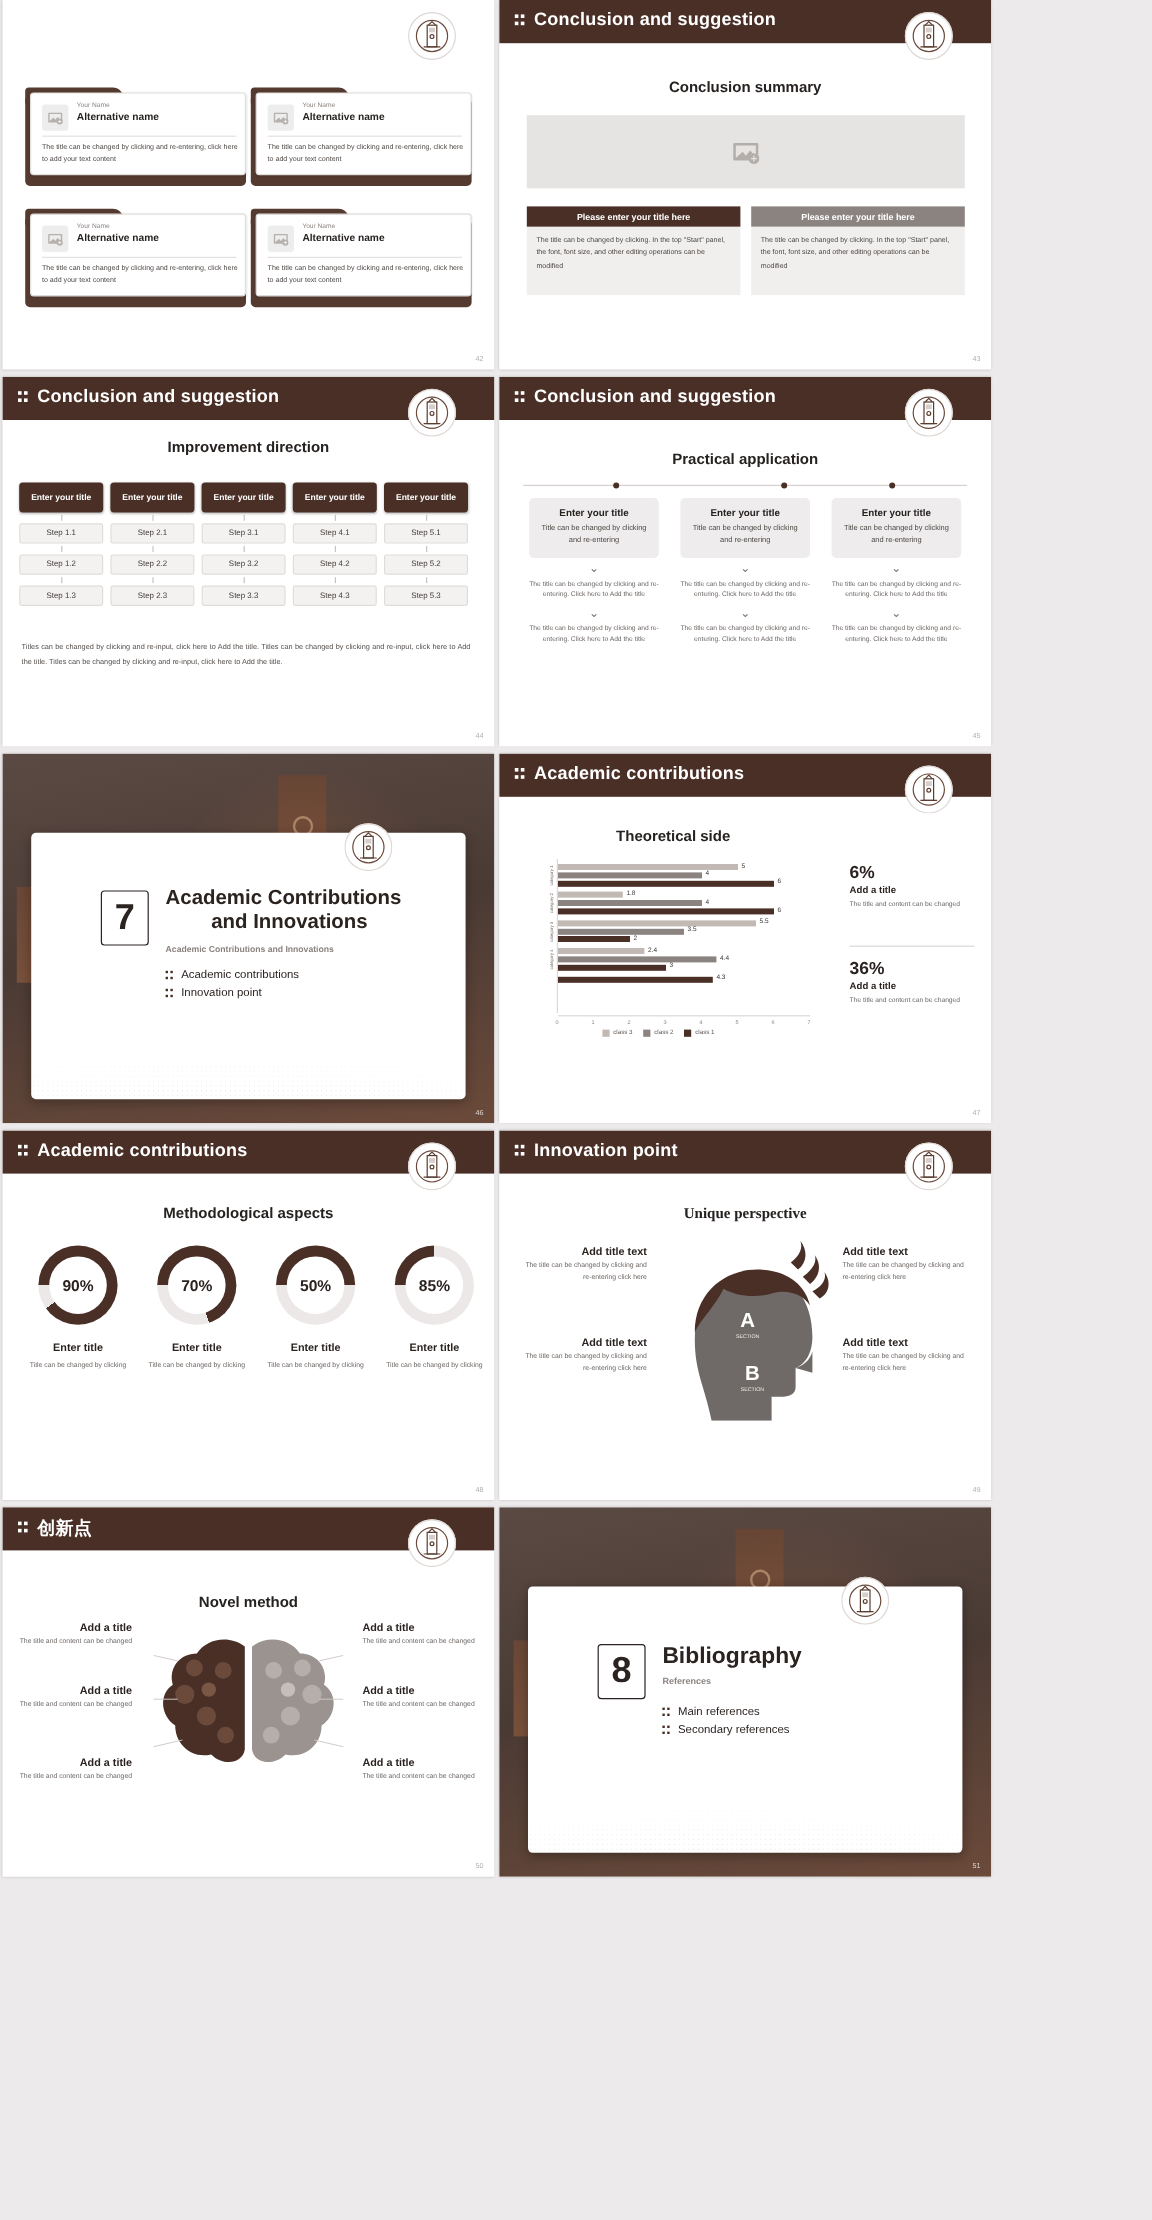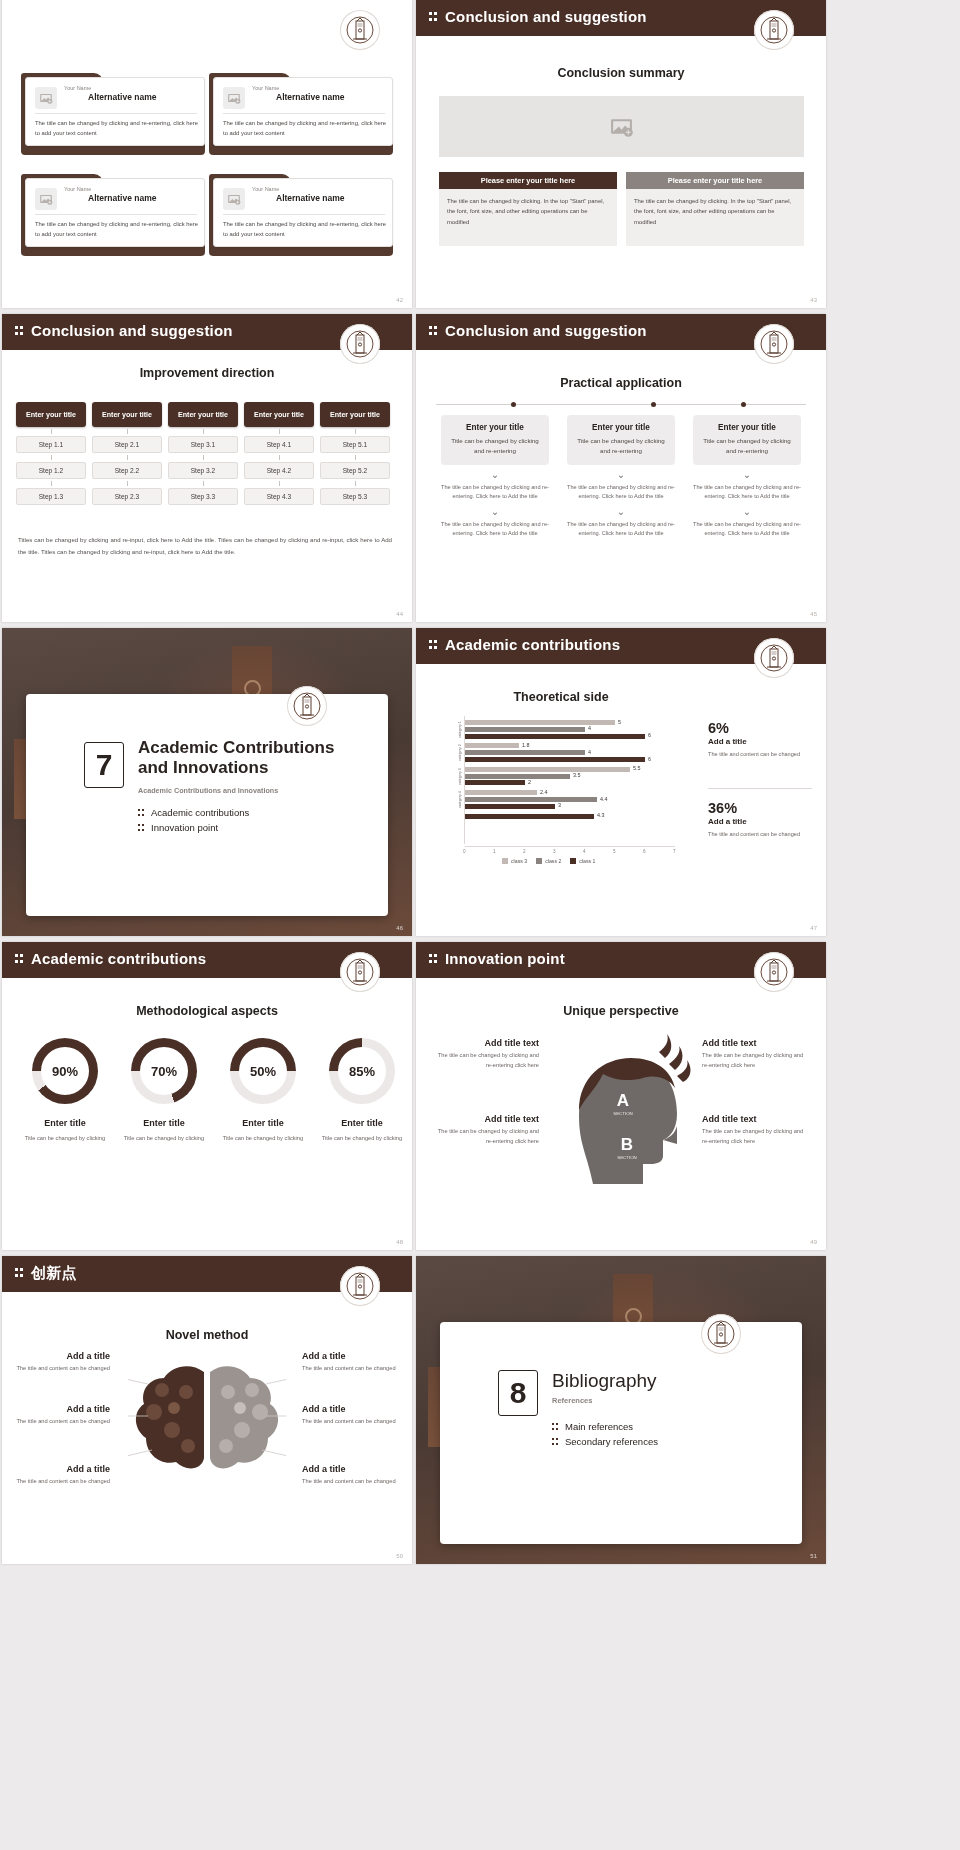--- a/index.html
+++ b/index.html
@@ -35,21 +35,21 @@
                  border-radius:3px 9px 0 0; }
   .folder .tab .lines { position:absolute; left:7px; top:5px; display:flex; gap:3px; }
   .folder .tab .lines span { width:11px; height:2px; background:#fff; display:block; }
   .folder .body { position:absolute; left:0; top:9px; width:184px; height:73px; background:#553a30;
                   border-radius:0 4px 4px 4px; }
   .folder .card { position:absolute; left:4px; top:4px; width:180px; height:69px; background:#fff;
                   border:1px solid #e2dedb; border-radius:3px; box-shadow:0 1px 2px rgba(0,0,0,.1); }
   .folder .pic { position:absolute; left:9px; top:9px; width:22px; height:22px; background:#ededed;
                  border-radius:3px; display:flex; align-items:center; justify-content:center; }
   .folder .nm1 { position:absolute; left:38px; top:7px; font-size:5.5px; color:#8b8582; }
-  .folder .nm2 { position:absolute; left:38px; top:14px; font-size:8.5px; font-weight:bold; color:#262220;margin-left:24px; }
+  .folder .nm2 { position:absolute; left:38px; top:14px; font-size:8.5px; font-weight:bold; color:#262220; }
   .folder hr { position:absolute; left:9px; top:35px; width:162px; border:0; border-top:1px solid #e6e2df; }
   .folder .desc { position:absolute; left:9px; top:41px; width:164px; font-size:5.9px; color:#4d4845; line-height:1.65; }
   
   .imgbox { position:absolute; background:#e6e4e3; display:flex; align-items:center; justify-content:center; }
   .colhead { position:absolute; height:17px; display:flex; align-items:center; justify-content:center;
              color:#fff; font-size:7.4px; font-weight:bold; }
   .colbody { position:absolute; background:#f1efee; font-size:5.9px; color:#4d4845; line-height:1.75; padding:7px 8px; }
   
   .stepcol { position:absolute; width:70px; }
   .stephead { width:70px; height:25px; background:#4a2f26; border-radius:3px; color:#fff;
@@ -448,21 +448,21 @@
   <div class="slide">
     <div class="bgphoto">
       <span class="tower"></span>
       <span class="tower2"></span>
     </div>
     <div class="divcard" style="left:24px; top:66px; width:362px; height:222px;">
       <div class="mesh"></div>
       <div class="numbox" style="left:58px; top:48px; width:40px; height:46px; font-size:30px;">7</div>
       <div style="position:absolute; left:112px; top:44px; width:240px;">
         <div style="font-size:17px; font-weight:bold; color:#2b2320; line-height:1.15;">Academic Contributions</div>
-        <div style="font-size:17px; font-weight:bold; color:#2b2320; line-height:1.15;">and Innovations</div>
+        <div style="font-size:17px; font-weight:bold; color:#2b2320; line-height:1.15;margin-left:38px;">and Innovations</div>
         <div style="font-size:7.2px; font-weight:bold; color:#8b8380; margin-top:9px;">Academic Contributions and Innovations</div>
         <div class="bullrow" style="margin-top:12px;">
           <span class="bdots">
               <i></i>
               <i></i>
               <i></i>
               <i></i>
             </span>
           <span style="font-size:9.5px; color:#2b2320;">Academic contributions</span>
         </div>
@@ -650,21 +650,21 @@
     <div class="badge">
       <svg width="28" height="28" viewBox="0 0 28 28">
           <circle cx="14" cy="14" r="13" fill="none" stroke="#6b4a3c" stroke-width="1"></circle>
           <rect x="10" y="5" width="8" height="18" fill="none" stroke="#5a3c30" stroke-width="1"></rect>
           <rect x="11.5" y="7" width="5" height="4" fill="#5a3c30" opacity=".25"></rect>
           <circle cx="14" cy="14.5" r="1.6" fill="none" stroke="#5a3c30" stroke-width="1"></circle>
           <path d="M7 23h14" stroke="#5a3c30" stroke-width="1"></path>
           <path d="M11 5l3-3 3 3" fill="none" stroke="#5a3c30" stroke-width="1"></path>
         </svg>
     </div>
-    <div class="sectitle" style="top:62px;">Unique perspective</div>
+    <div class="sectitle" style="top:62px;font-family:Liberation Serif, serif;">Unique perspective</div>
 
     <svg style="position:absolute; left:135px; top:92px;" width="140" height="150" viewBox="0 0 140 150">
       <path d="M42 150 C36 120 28 110 28 82 C28 48 52 26 80 26 C108 26 126 48 126 80 C126 96 118 104 112 106 L112 122 C112 128 106 130 100 130 L92 130 L92 150 Z" fill="#6f6a67"></path>
       <path d="M28 76 C28 44 52 24 80 24 C104 24 120 36 124 54 C118 44 104 40 92 44 C78 48 62 46 52 40 C44 56 34 64 28 76 Z" fill="#4a2f26"></path>
       <path d="M118 30 C126 24 130 18 128 12 C134 20 132 30 124 36 Z" fill="#4a2f26"></path>
       <path d="M126 42 C134 38 138 32 136 26 C142 34 140 44 132 48 Z" fill="#4a2f26"></path>
       <path d="M108 18 C116 12 118 6 116 0 C122 8 122 18 114 24 Z" fill="#4a2f26"></path>
       <path d="M112 106 C118 104 124 100 126 92 L126 110 Z" fill="#6f6a67"></path>
       <circle cx="72" cy="66" r="16" fill="#fff" opacity=".0"></circle>
       <text x="72" y="72" font-family="Liberation Sans, sans-serif" font-size="17" font-weight="bold" fill="#ffffff" text-anchor="middle">A</text>
@@ -767,21 +767,21 @@
 
   <div class="slide">
     <div class="bgphoto">
       <span class="tower" style="left:48%;"></span>
       <span class="tower2"></span>
     </div>
     <div class="divcard" style="left:24px; top:66px; width:362px; height:222px;">
       <div class="mesh"></div>
       <div class="numbox" style="left:58px; top:48px; width:40px; height:46px; font-size:30px;">8</div>
       <div style="position:absolute; left:112px; top:48px; width:240px;">
-        <div style="font-size:19px; font-weight:normal; color:#2b2320; line-height:1.15;">Bibliography</div>
+        <div style="font-size:19px; font-weight:bold; color:#2b2320; line-height:1.15;">Bibliography</div>
         <div style="font-size:7.5px; font-weight:bold; color:#8b8380; margin-top:4px;">References</div>
         <div class="bullrow" style="margin-top:16px;">
           <span class="bdots">
               <i></i>
               <i></i>
               <i></i>
               <i></i>
             </span>
           <span style="font-size:9.5px; color:#2b2320;">Main references</span>
         </div>

